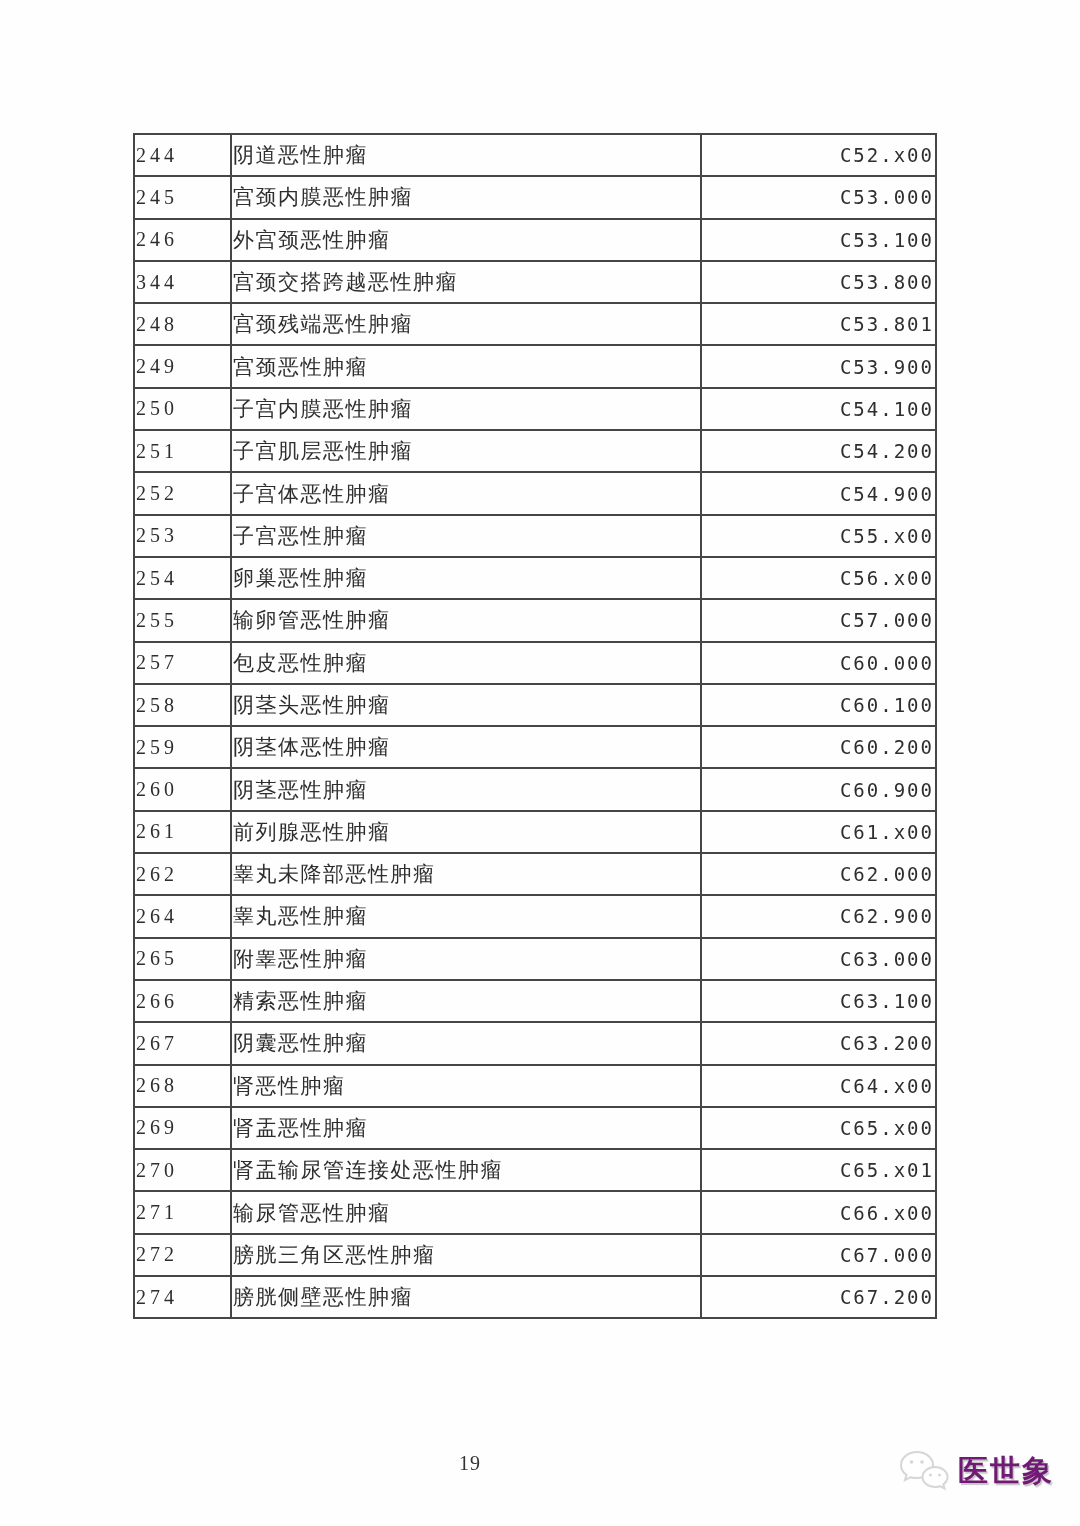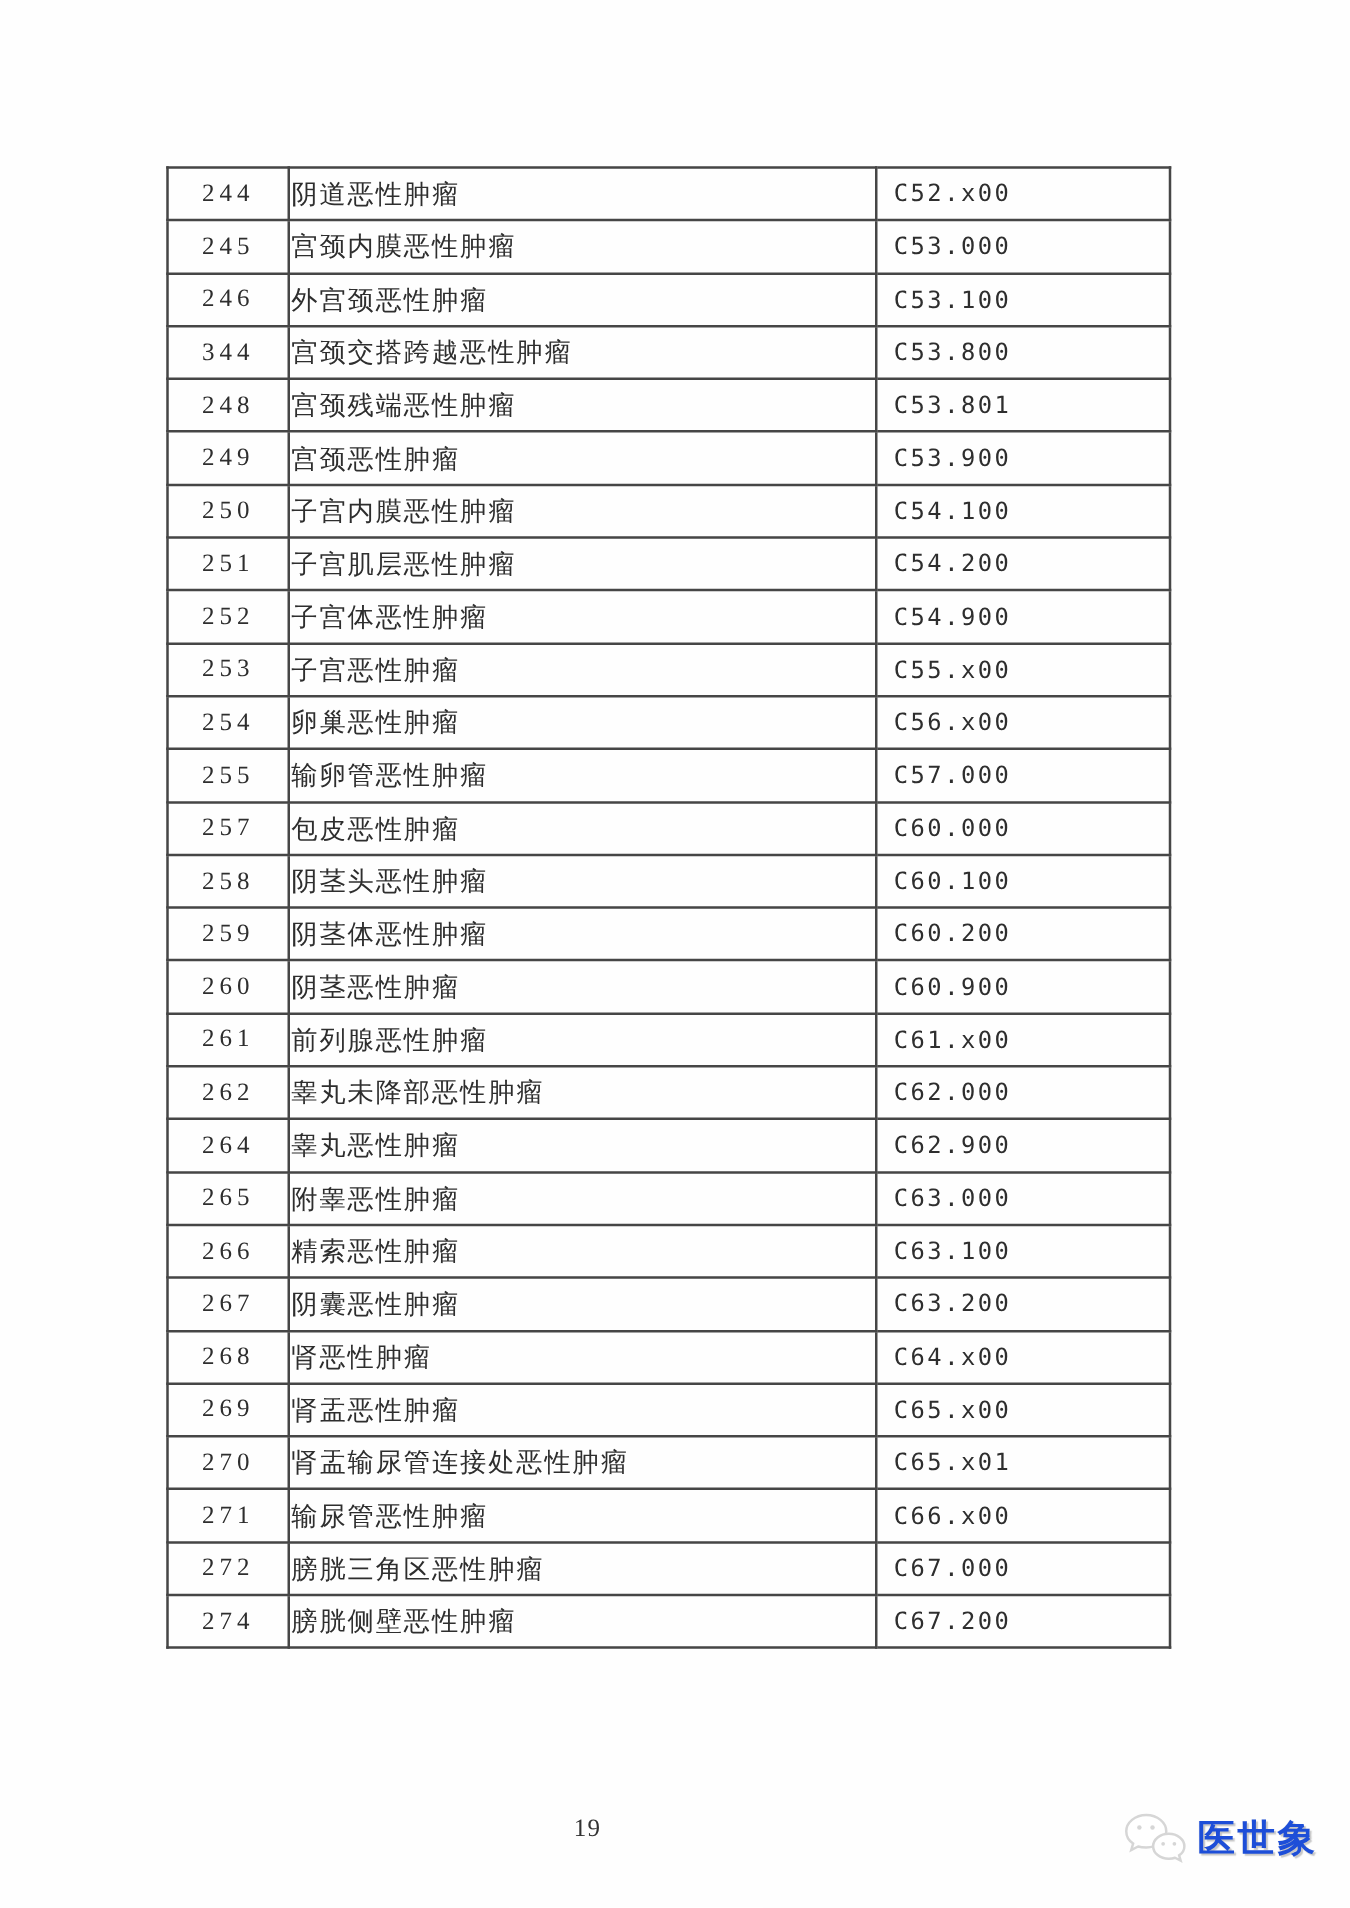--- a/index.html
+++ b/index.html
@@ -30,33 +30,33 @@
     vertical-align: middle;
     font-size: 20px;
     color: #2e2e2e;
     overflow: hidden;
     white-space: nowrap;
   }
   .col-no-w   { width: 97px; }
   .col-name-w { width: 470px; }
   .col-code-w { width: 235px; }
   td.col-no {
-    text-align: center;
     letter-spacing: 4px;
     font-size: 20px;
   }
   td.col-name {
     font-size: 21px;
     letter-spacing: 1.5px;
   }
   td.col-code {
     padding-left: 13px;
     font-family: "DejaVu Sans Mono", "Liberation Mono", monospace;
     font-size: 19px;
     letter-spacing: 2px;
+    text-align: right;
   }
   .footer-pageno {
     position: absolute;
     top: 1452px;
     left: 0;
     width: 940px;
     text-align: center;
     font-size: 20px;
     color: #333333;
     letter-spacing: 1px;
@@ -70,21 +70,21 @@
     gap: 6px;
   }
   .wm-icon svg {
     display: block;
   }
   .wm-text {
     font-family: "Liberation Sans", "DejaVu Sans", sans-serif;
     font-weight: bold;
     font-size: 30px;
     letter-spacing: 2px;
-    color: #1d4ed8;
+    color: #701a75;
     text-shadow: 1.5px 1.5px 1px #c6c6c6, -0.5px -0.5px 0 #efefef;
   }
 </style>
 </head>
 <body>
 
 <div class="page">
 
   <table class="icd-table">
     <colgroup>

